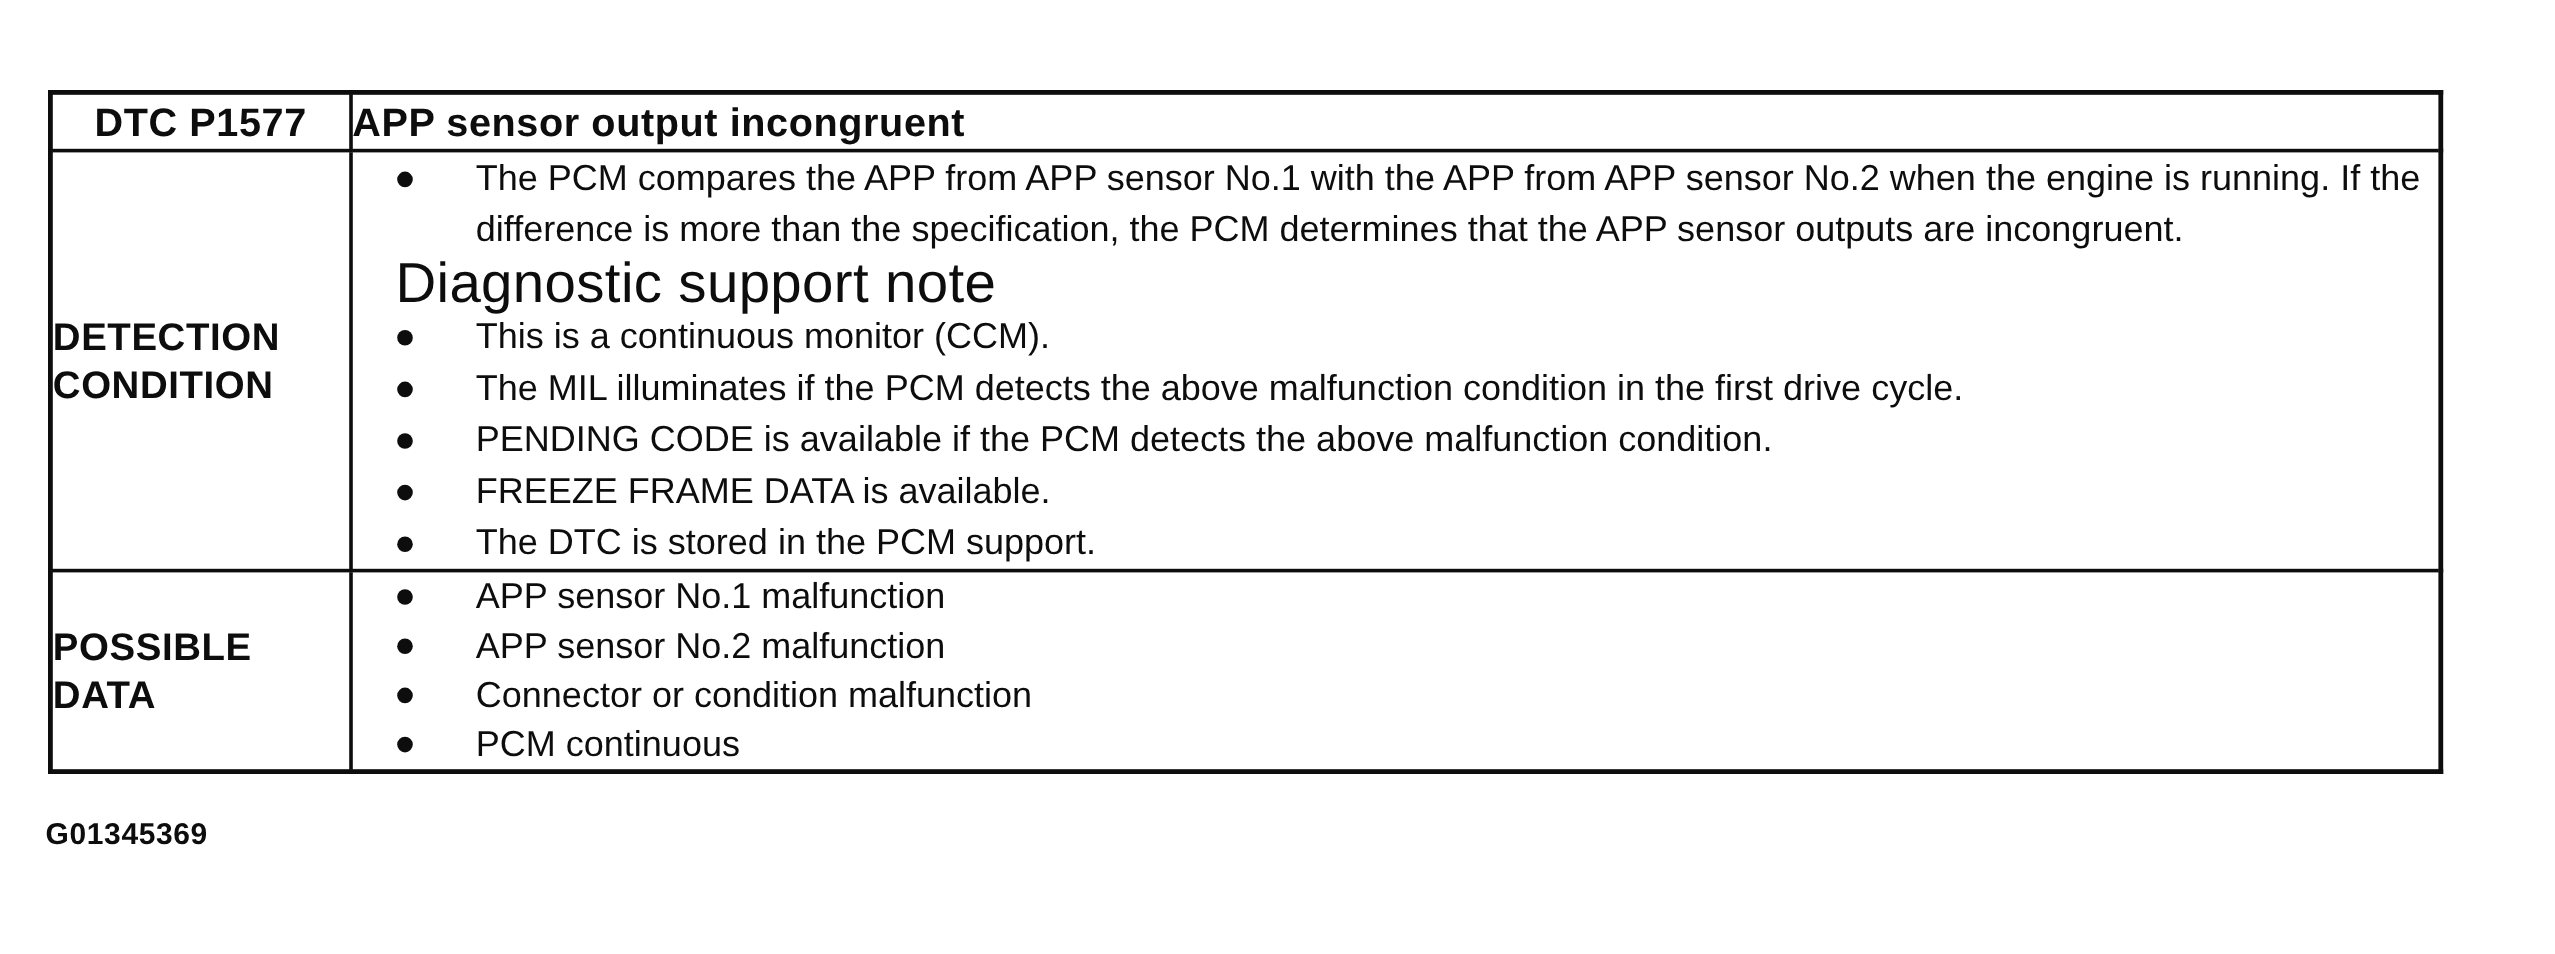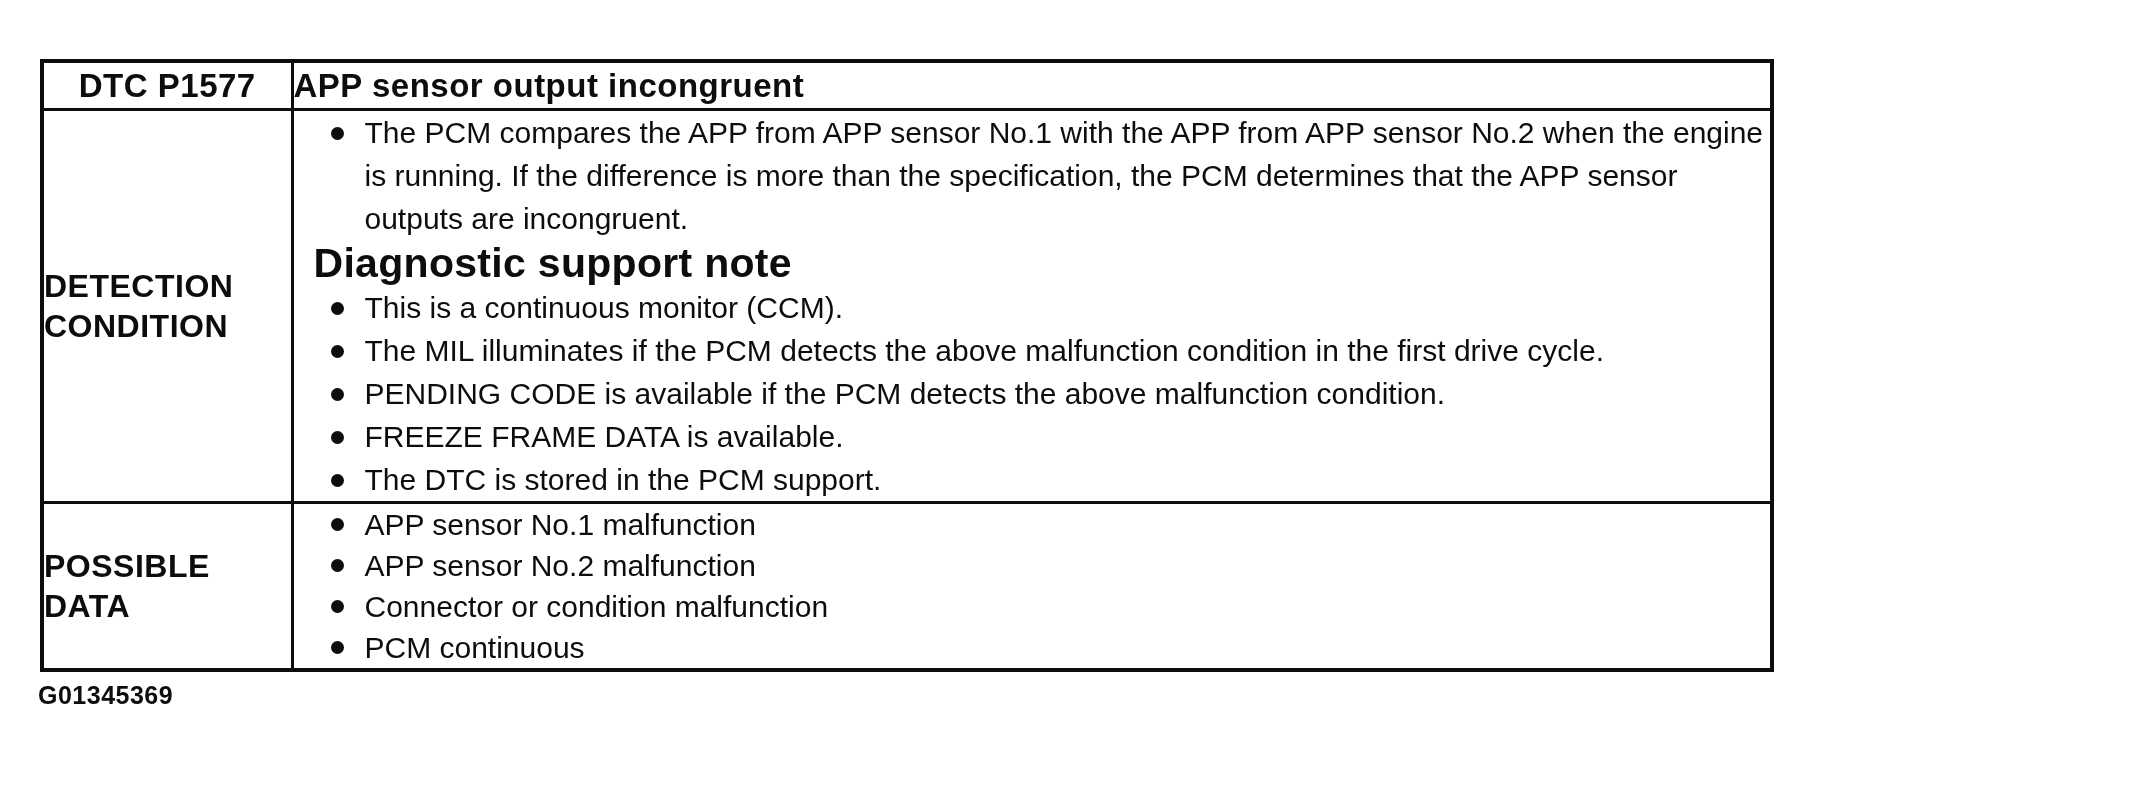--- a/index.html
+++ b/index.html
@@ -14,22 +14,22 @@
   }
   .page {
     position: relative;
     width: 2129px;
     height: 795px;
     background: #ffffff;
   }
   table.dtc-table {
     position: absolute;
     left: 40px;
-    top: 59px;
-    width: 1734px;
+    top: 75px;
+    width: 1996px;
     border-collapse: collapse;
     table-layout: fixed;
   }
   table.dtc-table td {
     border: 3px solid #0d0d0d;
     vertical-align: middle;
     padding: 0;
   }
   table.dtc-table {
     border: 4px solid #0d0d0d;
@@ -68,41 +68,41 @@
     font-size: 30px;
     line-height: 43px;
   }
   ul.bullet-list {
     margin: 0;
     padding: 0;
     list-style: none;
   }
   ul.bullet-list li {
     position: relative;
-    padding-left: 71px;
+    padding-left: 103px;
   }
   ul.bullet-list li::before {
     content: "";
     position: absolute;
     left: 37px;
     top: 16px;
     width: 13px;
     height: 13px;
     background: #0d0d0d;
     border-radius: 50%;
   }
   ul.cause-list li { line-height: 41px; }
   ul.cause-list li::before { top: 14px; }
 
   .note-heading {
     margin: 0;
-    font-size: 41px;
-    font-weight: bold;
+    font-size: 47px;
+    font-weight: normal;
     line-height: 46px;
-    padding-left: 20px;
+    padding-left: 36px;
     letter-spacing: 0.3px;
   }
 
   .figure-id {
     position: absolute;
     left: 38px;
     top: 681px;
     font-size: 25px;
     font-weight: 600;
     letter-spacing: 0.5px;

